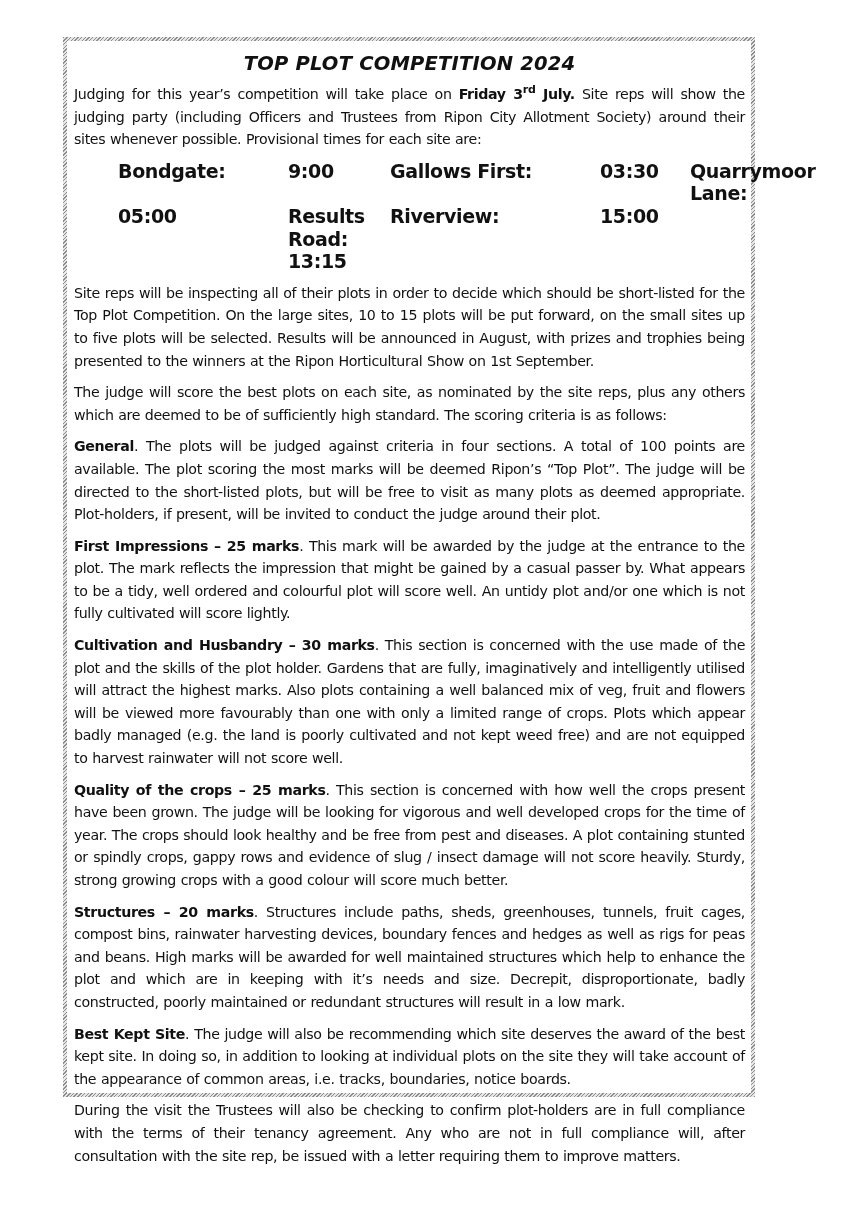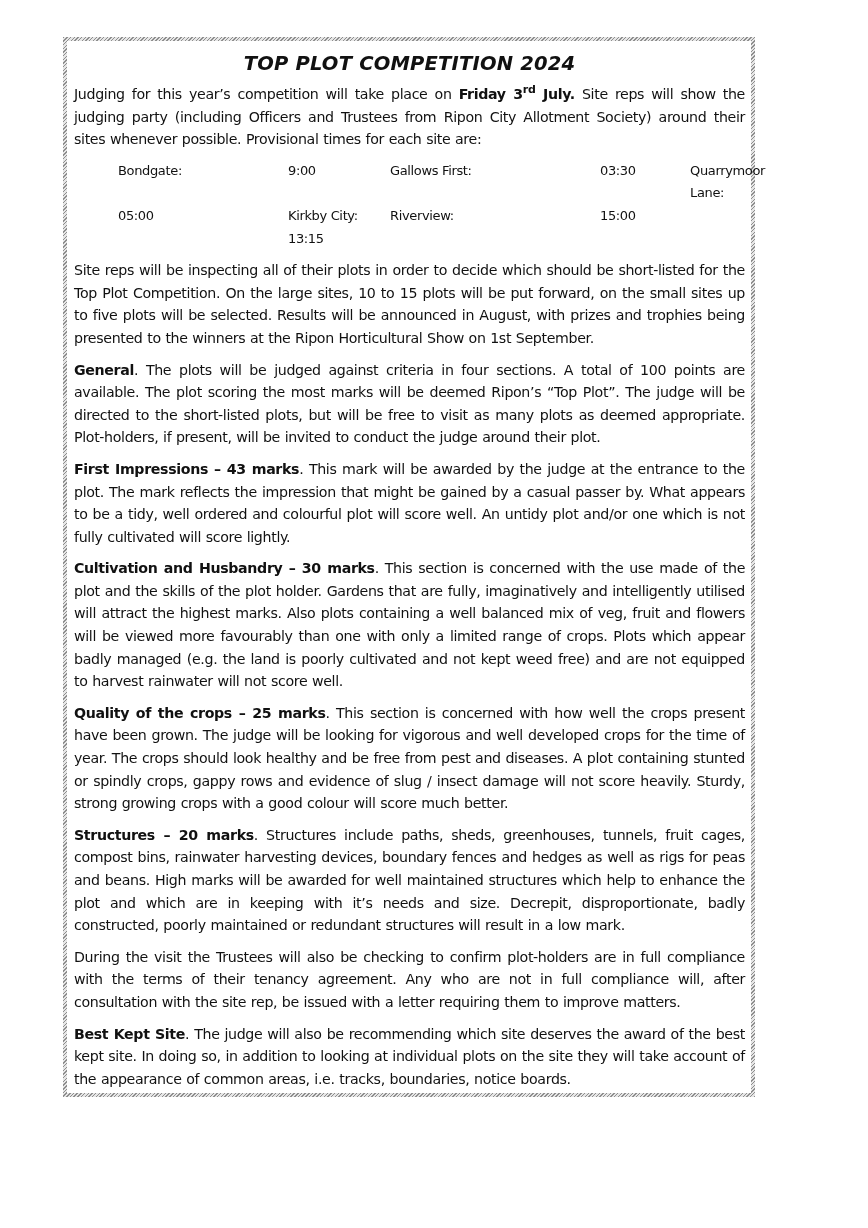--- a/index.html
+++ b/index.html
@@ -48,59 +48,61 @@
       text-align: justify;
       letter-spacing: -0.35px;
       word-spacing: 0.5px;
     }
     p b { font-weight: bold; }
     sup { font-size: 11px; line-height: 0; vertical-align: 6px; }
     .times {
       margin: 0 0 9px 44px;
       display: grid;
       grid-template-columns: 170px 102px 210px 90px 60px;
-      font-size: 13px;
+      font-size: 19px;
       line-height: 22.6px;
       letter-spacing: -0.35px;
+      font-weight: bold;
     }
   </style>
 </head>
 <body>
 
 <div class="frame">
   <div class="frame-inner">
 
     <div class="title">TOP PLOT COMPETITION 2024</div>
 
     <p><span>Judging for this year’s competition will take place on </span><b><span>Friday 3</span><sup>rd</sup><span> July.</span></b><span>   Site reps will show the judging party (including Officers and Trustees from Ripon City Allotment Society) around their sites whenever possible.  Provisional times for each site are:</span></p>
 
     <div class="times">
       <span>Bondgate:</span>
       <span>9:00</span>
       <span>Gallows First:</span>
       <span>03:30</span>
 
       <span>Quarrymoor Lane:</span>
       <span>05:00</span>
-      <span><span>Kirkby City:</span> <span>13:15</span></span>
+      <span><span>Results Road:</span> <span>13:15</span></span>
       <span>Riverview:</span>
       <span>15:00</span>
     </div>
 
     <p>Site reps will be inspecting all of their plots in order to decide which should be short-listed for the Top Plot Competition.  On the large sites, 10 to 15 plots will be put forward, on the small sites up to five plots will be selected.  Results will be announced in August, with prizes and trophies being presented to the winners at the Ripon Horticultural Show on 1st September.</p>
 
+    <p>The judge will score the best plots on each site, as nominated by the site reps, plus any others which are deemed to be of sufficiently high standard.  The scoring criteria is as follows:</p>
 
     <p><b>General</b><span>.  The plots will be judged against criteria in four sections.  A total of 100 points are available.  The plot scoring the most marks will be deemed Ripon’s “Top Plot”.  The judge will be directed to the short-listed plots, but will be free to visit as many plots as deemed appropriate.  Plot-holders, if present, will be invited to conduct the judge around their plot.</span></p>
 
-    <p><b>First Impressions – 43 marks</b><span>.  This mark will be awarded by the judge at the entrance to the plot.  The mark reflects the impression that might be gained by a casual passer by.  What appears to be a tidy, well ordered and colourful plot will score well.  An untidy plot and/or one which is not fully cultivated will score lightly.</span></p>
+    <p><b>First Impressions – 25 marks</b><span>.  This mark will be awarded by the judge at the entrance to the plot.  The mark reflects the impression that might be gained by a casual passer by.  What appears to be a tidy, well ordered and colourful plot will score well.  An untidy plot and/or one which is not fully cultivated will score lightly.</span></p>
 
     <p><b>Cultivation and Husbandry – 30 marks</b><span>.  This section is concerned with the use made of the plot and the skills of the plot holder.  Gardens that are fully, imaginatively and intelligently utilised will attract the highest marks. Also plots containing a well balanced mix of veg, fruit and flowers will be viewed more favourably than one with only a limited range of crops.  Plots which appear badly managed (e.g. the land is poorly cultivated and not kept weed free) and are not equipped to harvest rainwater will not score well.</span></p>
 
     <p><b>Quality of the crops – 25 marks</b><span>.  This section is concerned with how well the crops present have been grown.  The judge will be looking for vigorous and well developed crops for the time of year.  The crops should look healthy and be free from pest and diseases.  A plot containing stunted or spindly crops, gappy rows and evidence of slug / insect damage will not score heavily.  Sturdy, strong growing crops with a good colour will score much better.</span></p>
 
     <p><b>Structures – 20 marks</b><span>.  Structures include paths, sheds, greenhouses, tunnels, fruit cages, compost bins, rainwater harvesting devices, boundary fences and hedges as well as rigs for peas and beans. High marks will be awarded for well maintained structures which help to enhance the plot and which are in keeping with it’s needs and size.  Decrepit, disproportionate, badly constructed, poorly maintained or redundant structures will result in a low mark.</span></p>
 
+    <p><b>Best Kept Site</b><span>.  The judge will also be recommending which site deserves the award of the best kept site.  In doing so, in addition to looking at individual plots on the site they will take account of the appearance of common areas, i.e. tracks, boundaries, notice boards.</span></p>
+
     <p>During the visit the Trustees will also be checking to confirm plot-holders are in full compliance with the terms of their tenancy agreement.  Any who are not in full compliance will, after consultation with the site rep, be issued with a letter requiring them to improve matters.</p>
-
-    <p><b>Best Kept Site</b><span>.  The judge will also be recommending which site deserves the award of the best kept site.  In doing so, in addition to looking at individual plots on the site they will take account of the appearance of common areas, i.e. tracks, boundaries, notice boards.</span></p>
 
   </div>
 </div>
 
 </body></html>

